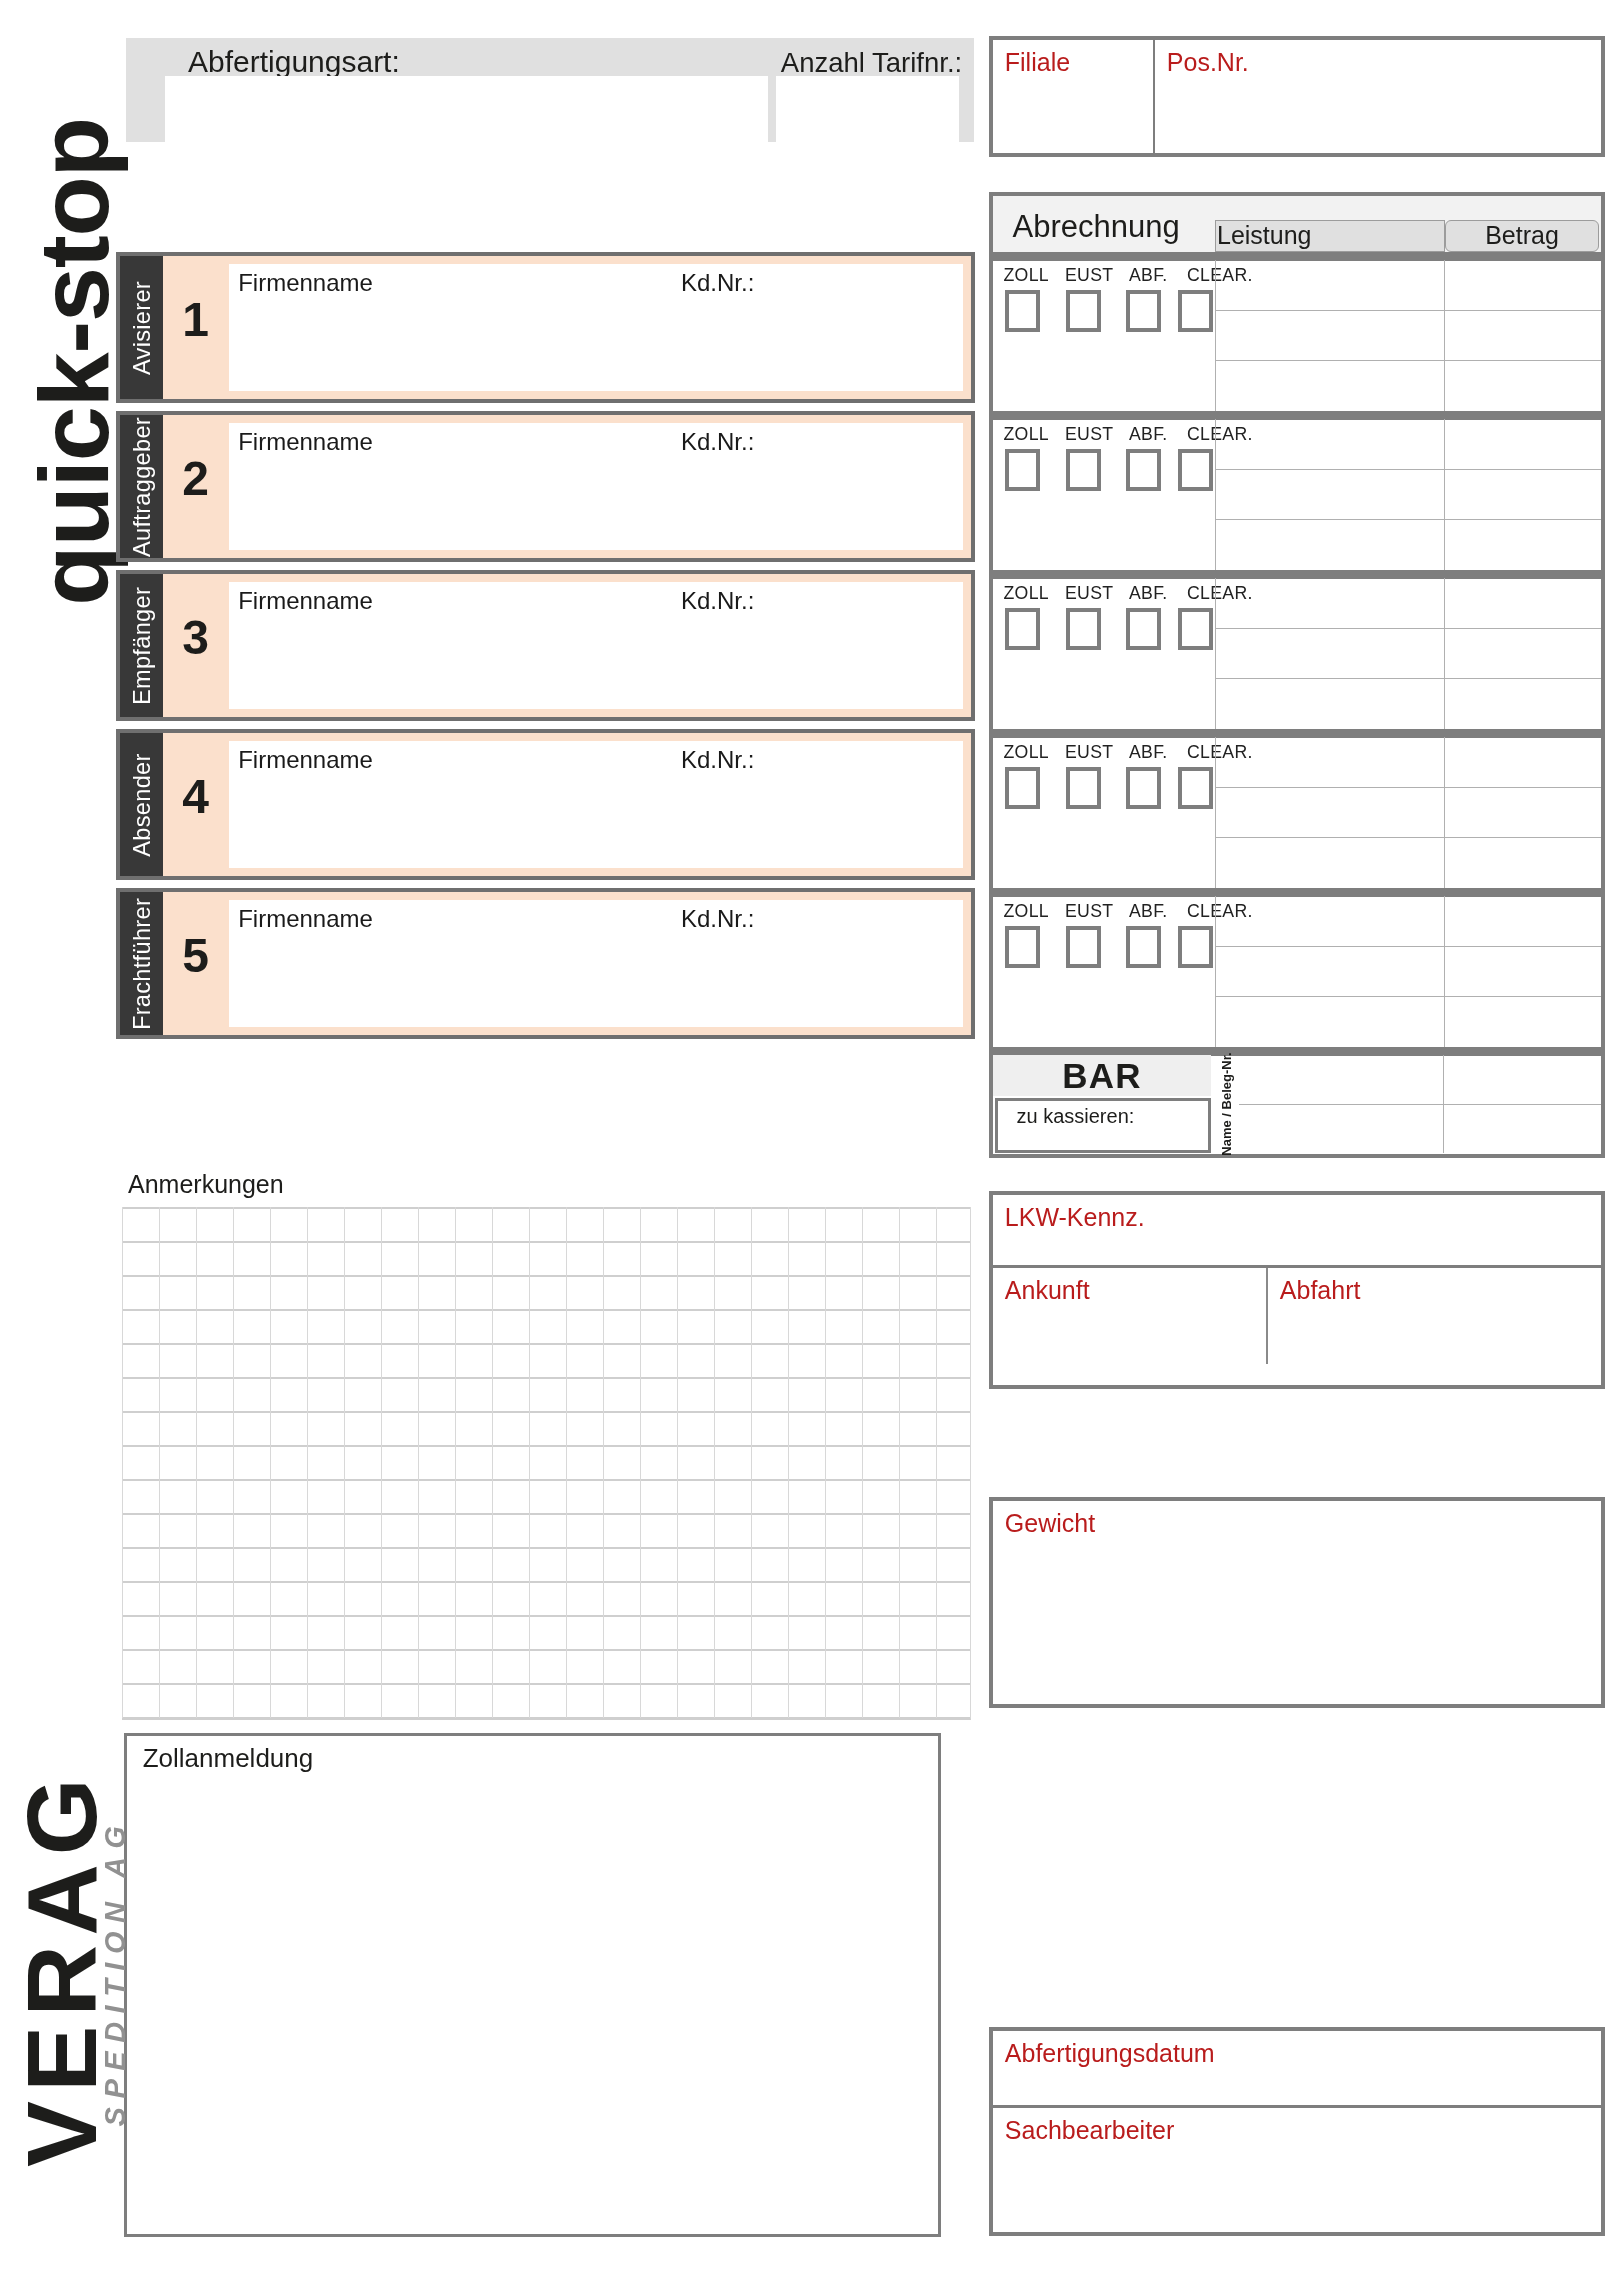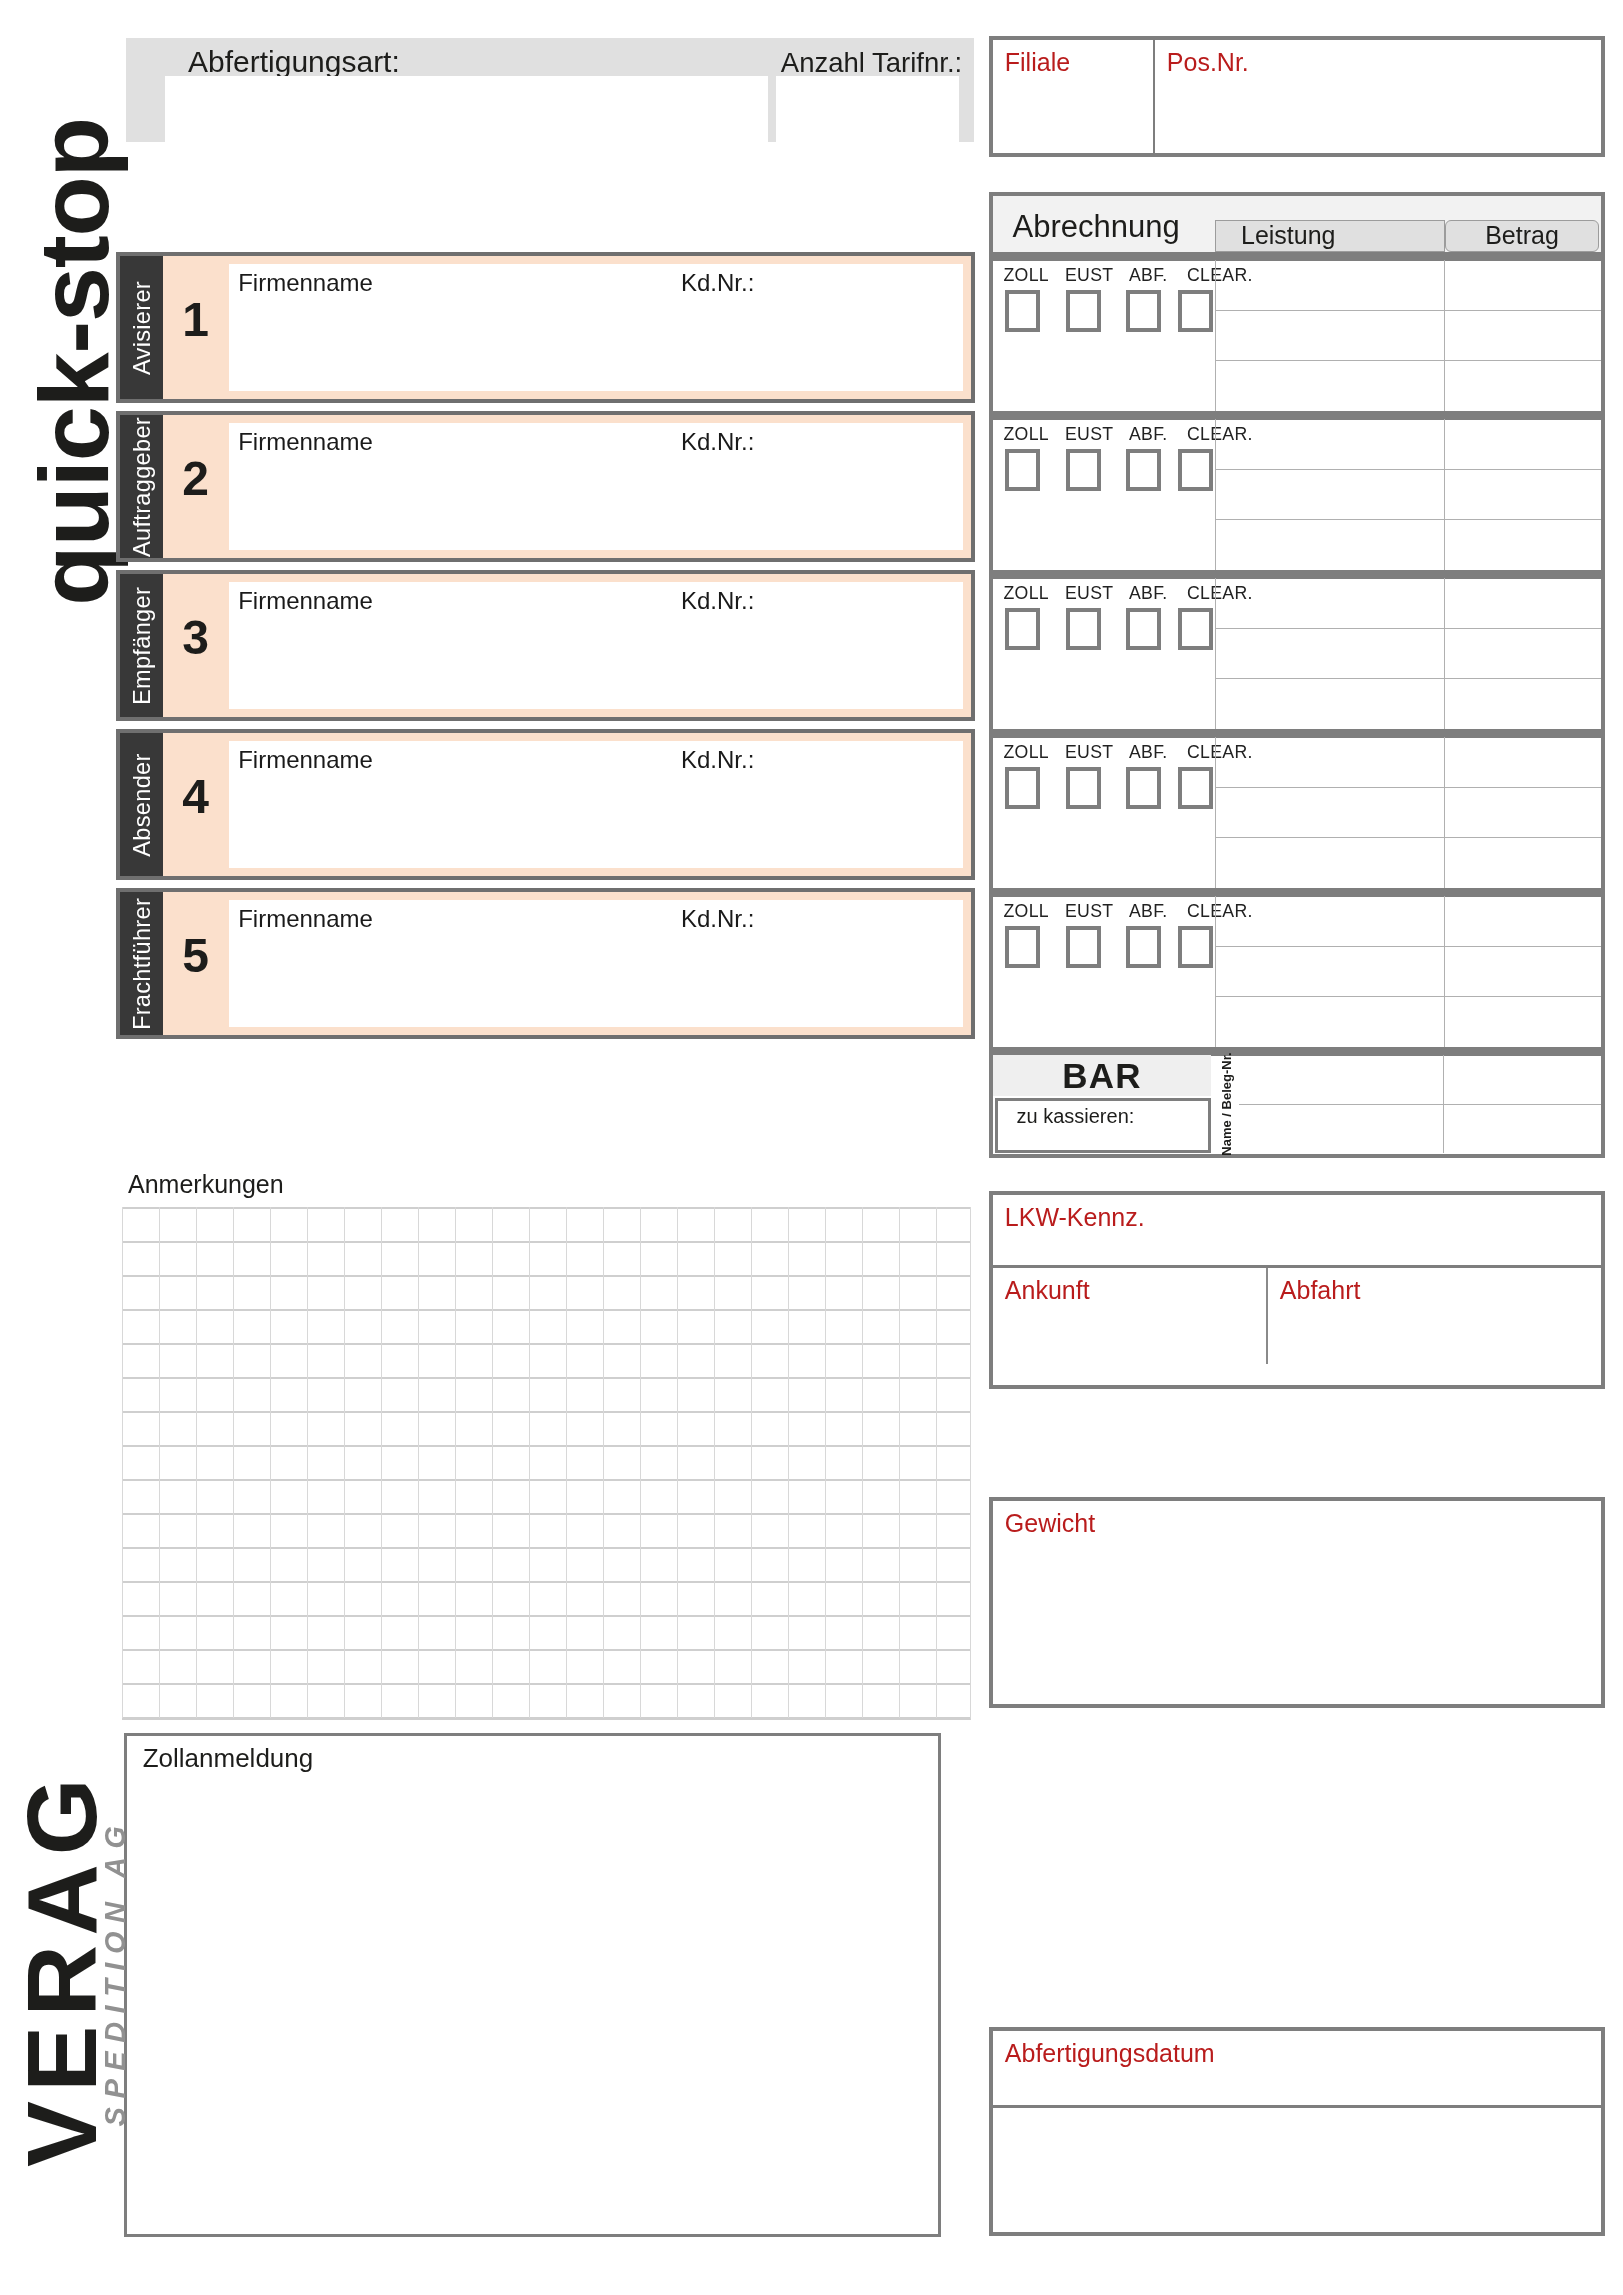--- a/index.html
+++ b/index.html
@@ -36,21 +36,21 @@
   .row-field { position:absolute; left:109px; top:7.9px; right:7.9px; bottom:7.9px; background:#fff; }
   .field-lbl { position:absolute; font-size:24px; color:#1a1a1a; }
   .firmen-lbl { left:9.2px; top:5.2px; }
   .kdnr-lbl { left:452px; top:5.2px; }
 
   
   .abrechnung { position:absolute; left:989px; top:192px; width:616px; height:966px; border:4.6px solid var(--frame,#7e7e7e); background:#fff; }
   .acc-header { position:absolute; left:0; top:0; right:0; height:56px; background:var(--headergray,#f2f2f2); }
   .acc-title { position:absolute; left:19.6px; top:13px; font-size:31px; }
   .col-head { position:absolute; top:23.6px; height:32px; background:var(--cellgray,#e0e0e0); border:1.3px solid #9c9c9c; font-size:25px; line-height:29.4px; }
-  .leistung-head { left:222px; width:230px; padding-left:25px; }
+  .leistung-head { left:222px; width:230px; padding-left:1px; }
   .betrag-head { left:452px; width:154px; text-align:center;border-radius:6px; }
   .acc-band { position:absolute; left:0; right:0; height:8.5px; background:var(--frame,#7e7e7e); }
   .b0{top:56px}.b1{top:215px}.b2{top:374px}.b3{top:533px}.b4{top:692px}.b5{top:851px}
   .acc-section { position:absolute; left:0; right:0; height:151px; }
   .s1{top:64px}.s2{top:223px}.s3{top:382px}.s4{top:541px}.s5{top:700px}
   .cb-zone { position:absolute; left:0; top:0; width:222px; height:100%; }
   .cb-lbl { position:absolute; top:5.2px; font-size:17.7px; letter-spacing:0.3px; color:#222; }
   .cl1{left:10.5px}.cl2{left:72px}.cl3{left:136px}.cl4{left:194px}
   .cb { position:absolute; top:30px; width:35px; height:42px; border:4.6px solid var(--frame,#7e7e7e); background:#fff; }
   .cb1{left:11.8px}.cb2{left:73px}.cb3{left:133px}.cb4{left:185px}
@@ -389,16 +389,19 @@
     <span class="vcenter verag-text">VERAG</span>
   </div>
   <div class="vwrap sped-wrap">
     <span class="vcenter sped-text">SPEDITION AG</span>
   </div>
 
   <div class="rbox abfert-box">
     <div class="rbox-top abfert-area">
       <span class="boxlbl">Abfertigungsdatum</span>
     </div>
+    <div class="sach-area">
+      <span class="boxlbl">Sachbearbeiter</span>
+    </div>
   </div>
 
 </div>
 
 
 </body></html>

